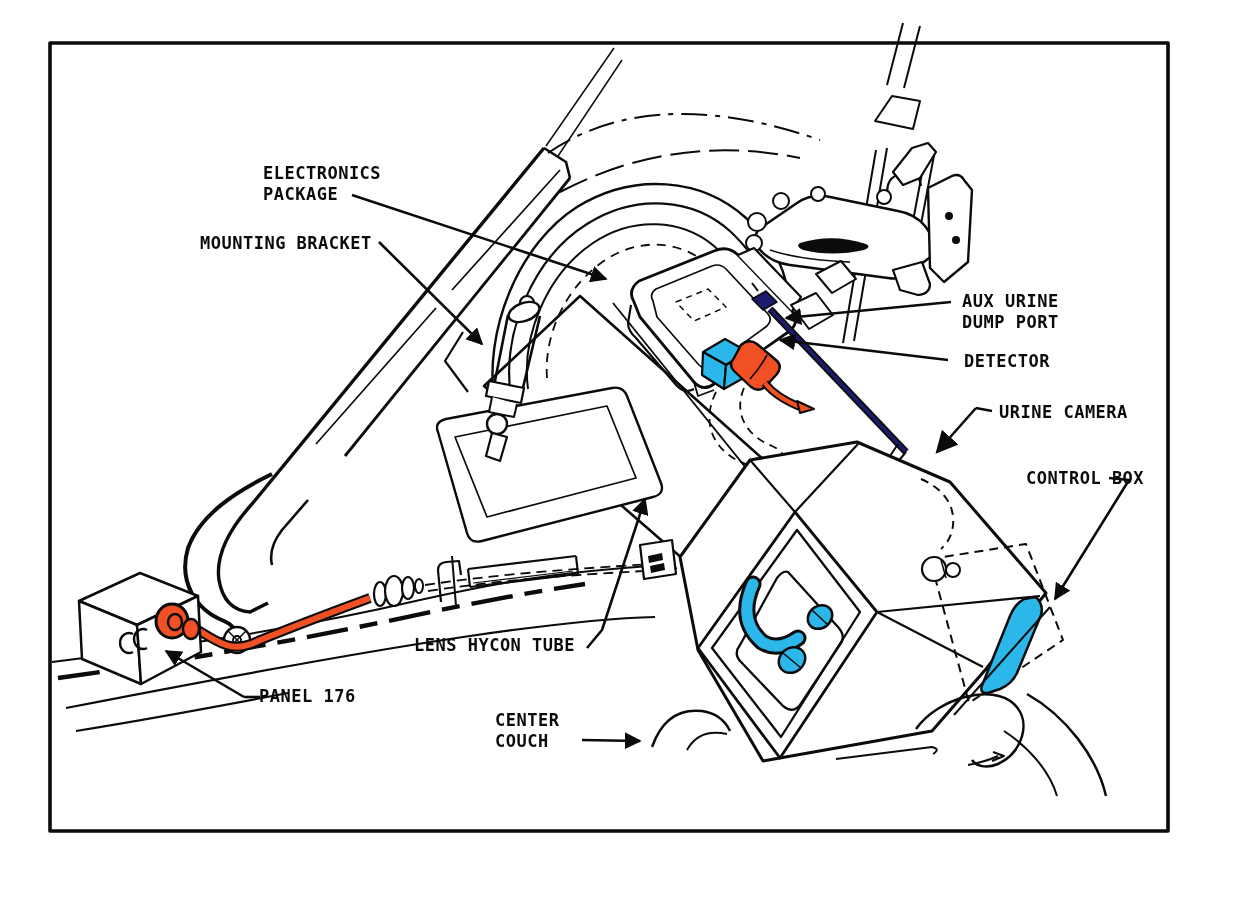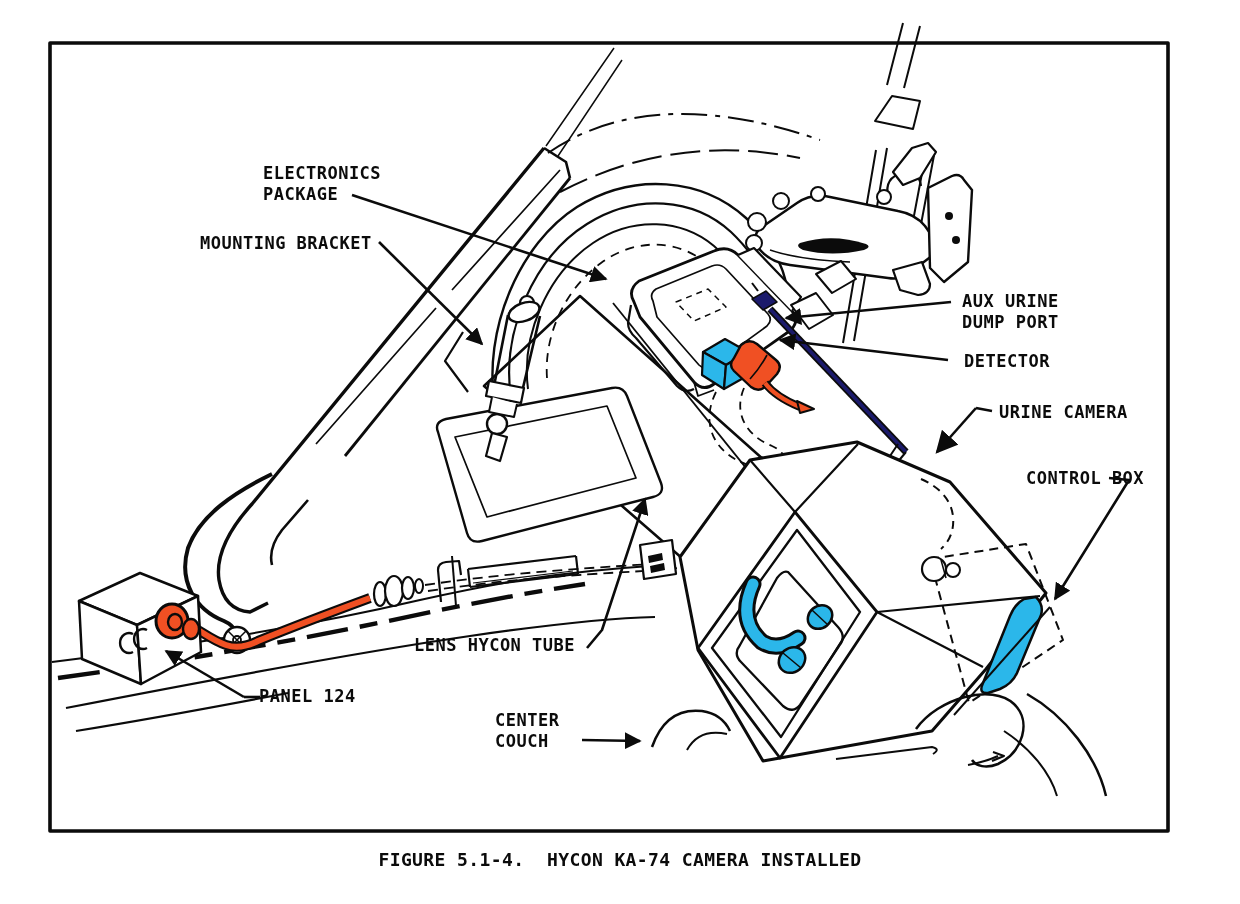--- a/index.html
+++ b/index.html
@@ -241,18 +241,17 @@
 
   <div class="label" style="left:263px;top:163px;">ELECTRONICS
 PACKAGE</div>
   <div class="label" style="left:200px;top:233px;">MOUNTING BRACKET</div>
   <div class="label" style="left:962px;top:291px;text-align:center;">AUX URINE
 DUMP PORT</div>
   <div class="label" style="left:964px;top:351px;">DETECTOR</div>
   <div class="label" style="left:999px;top:402px;">URINE CAMERA</div>
   <div class="label" style="left:986px;top:468px;margin-left:40px;">CONTROL BOX</div>
   <div class="label" style="left:414px;top:635px;">LENS HYCON TUBE</div>
-  <div class="label" style="left:259px;top:686px;">PANEL 124</div>
+  <div class="label" style="left:259px;top:686px;">PANEL 176</div>
   <div class="label" style="left:495px;top:710px;">CENTER
 COUCH</div>
 
-  <div class="caption">FIGURE 5.1-4.  HYCON KA-74 CAMERA INSTALLED</div>
 </div>
 
 </body></html>

